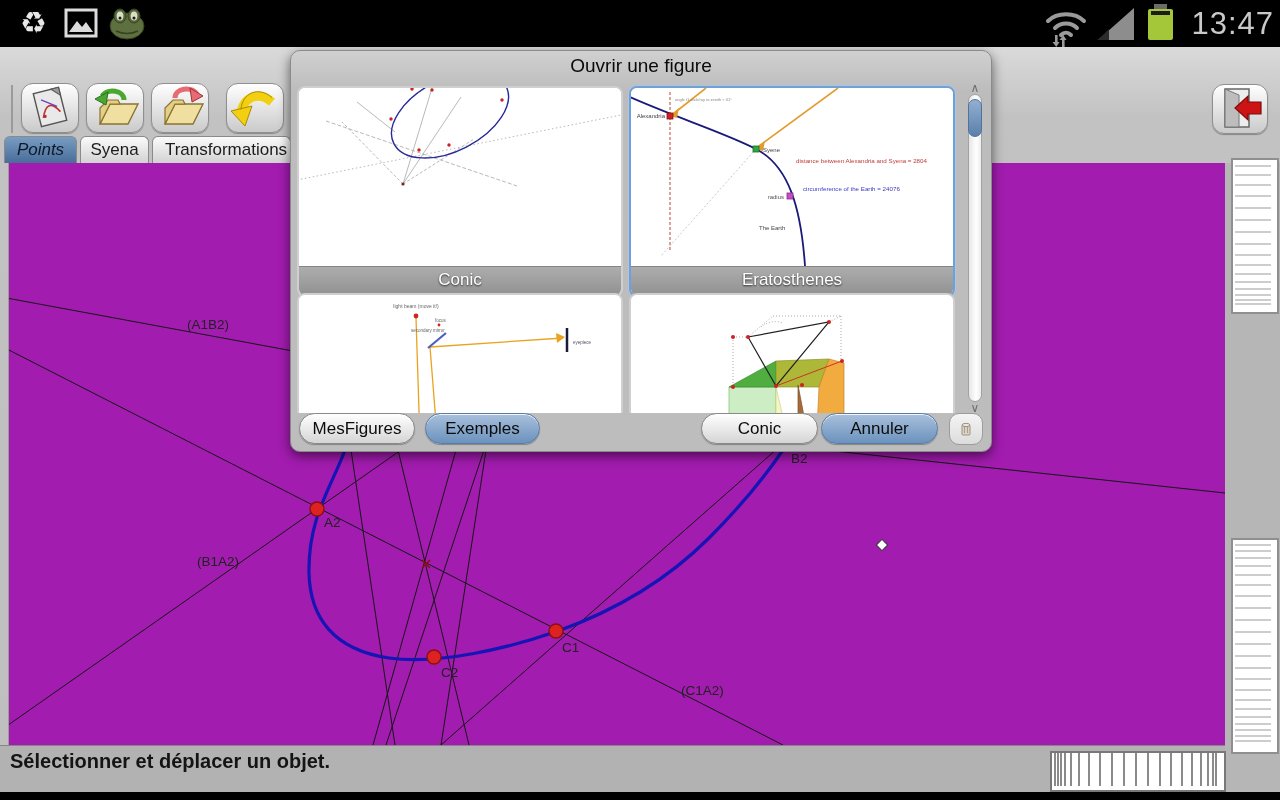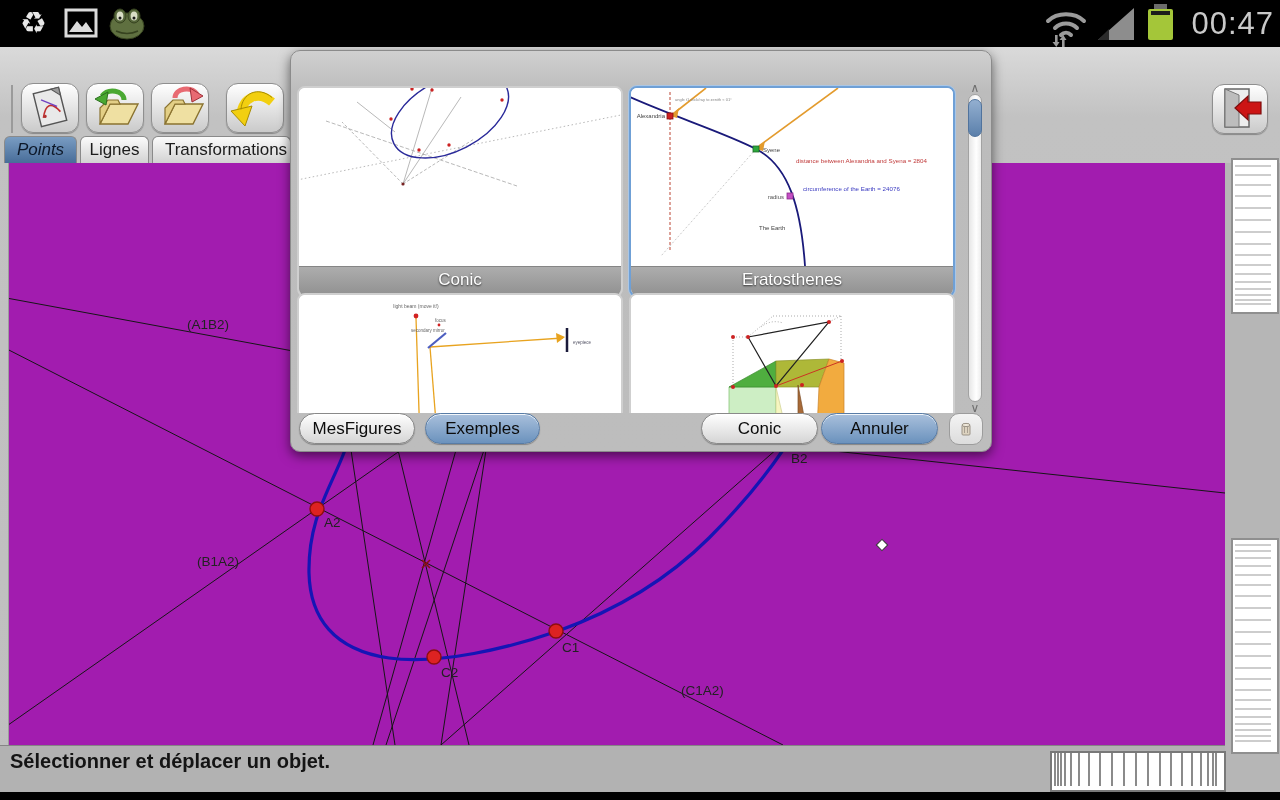--- a/index.html
+++ b/index.html
@@ -124,21 +124,21 @@
         </g>
       </svg>
     </div>
     <div class="sb-icon signal">
       <svg width="38" height="32" viewBox="0 0 38 32">
         <polygon points="0,32 36,32 36,0" fill="#8d8d8d"></polygon>
         <polygon points="0,32 11,32 11,21" fill="#2b2b2b"></polygon>
       </svg>
     </div>
     <div class="battery"></div>
-    <div class="time">00:47</div>
+    <div class="time">13:47</div>
   </div>
 
   <div class="chrome"></div>
   <div class="divider"></div>
 
   <button class="tool-btn" style="left:21px;">
     <svg width="54" height="46" viewBox="0 0 54 46">
       <g transform="rotate(-14 27 23)">
         <rect x="14" y="6" width="26" height="34" fill="#e9e9e9" stroke="#555" stroke-width="1.4"></rect>
         <polygon points="40,6 40,14 32,6" fill="#9a9a9a" stroke="#555" stroke-width="1"></polygon>
@@ -177,21 +177,21 @@
       <rect x="10" y="4" width="24" height="38" fill="#ededed" stroke="#666" stroke-width="1.5"></rect>
       <polygon points="10,4 24,10 24,42 10,42" fill="#bdbdbd" stroke="#777" stroke-width="1"></polygon>
       <polygon points="20,23 33,11 33,17 46,17 46,29 33,29 33,35" fill="#cc1414" stroke="#7d0d0d" stroke-width="1.2"></polygon>
     </svg>
   </button>
 
   <div class="tab selected" style="left:4px;width:73px;">
     <span>Points</span>
   </div>
   <div class="tab" style="left:80px;width:69px;">
-    <span>Lignes</span>
+    <span>Syena</span>
   </div>
   <div class="tab" style="left:152px;width:139px;justify-content:center;padding-left:9px;">
     <span>Transformations</span>
   </div>
 
   <div class="canvas">
     <svg width="1216" height="582" viewBox="0 0 1216 582">
       <g stroke="#161616" stroke-width="1" fill="none">
         <line x1="-8" y1="134" x2="284" y2="188"></line>
         <line x1="825" y1="288" x2="1216" y2="330"></line>
@@ -305,20 +305,21 @@
         <line x1="149" y1="0" x2="149" y2="33"></line>
           <line x1="156" y1="0" x2="156" y2="33"></line>
         <line x1="161" y1="0" x2="161" y2="33"></line>
           <line x1="164" y1="0" x2="164" y2="33"></line>
       </g>
     </svg>
   </div>
   <div class="bottom-black"></div>
 
   <div class="dialog">
+    <div class="dialog-title">Ouvrir une figure</div>
 
     <div class="dialog-list">
 
       <div class="card selected" style="left:332px;top:5px;">
         <div class="card-img">
           <svg width="322" height="178" viewBox="0 0 322 178">
             <path d="M-8,6 C40,28 92,44 125,61 C158,78 170,120 174,178" stroke="#1a1a7a" fill="none" stroke-width="1.8"></path>
             <line x1="39" y1="4" x2="39" y2="162" stroke="#bb4433" stroke-dasharray="3,2" stroke-width="1"></line>
             <line x1="125" y1="61" x2="30" y2="168" stroke="#bbbbbb" stroke-dasharray="2,2" stroke-width="0.8"></line>
             <g stroke="#e39b2d" stroke-width="1.6">

